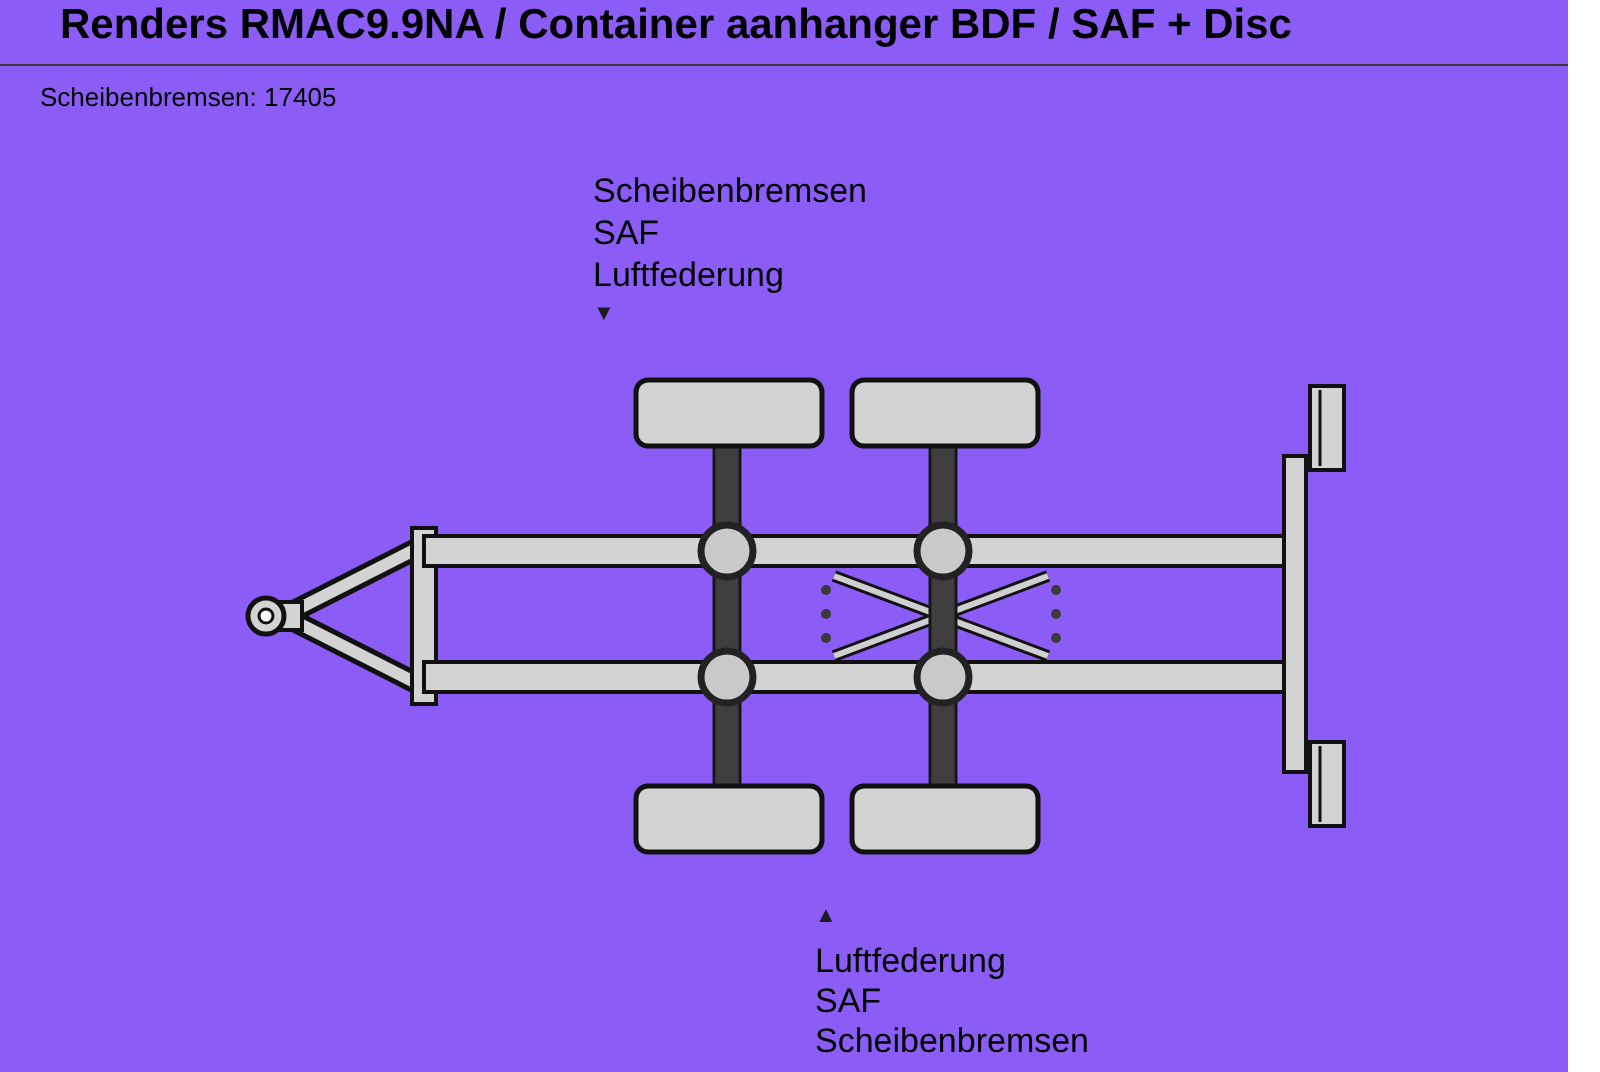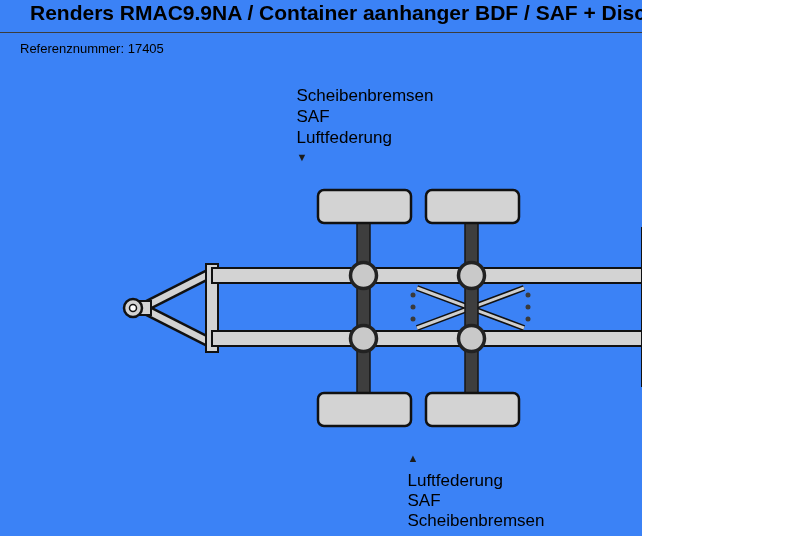--- a/index.html
+++ b/index.html
@@ -1,18 +1,18 @@
 <!DOCTYPE html>
 <html><head>
 <meta charset="utf-8">
 <style>
   * { margin:0; padding:0; box-sizing:border-box; }
   html,body { width:800px; height:536px; background:#fff; }
   body { font-family:"Liberation Sans", sans-serif; color:#000; }
-  .page { position:relative; width:642px; height:536px; background:#3b82f6; overflow:hidden; }
+  .page { position:relative; width:784px; height:536px; background:#8b5cf6; overflow:hidden; }
 
   .title {
     position:absolute; left:30px; top:1px;
     font-size:21px; font-weight:700; color:#000; white-space:nowrap;
   }
   .divider {
     position:absolute; left:0; top:32px; width:800px; height:0;
     border-top:1px solid #3c3c3c;
   }
   .ref {
@@ -35,21 +35,21 @@
 </style>
 </head>
 <body>
 
 <div class="page">
 
   <h1 class="title">Renders RMAC9.9NA / Container aanhanger BDF / SAF + Disc</h1>
   <div class="divider"></div>
 
   <div class="ref">
-    <span>Referenznummer:</span>
+    <span>Scheibenbremsen:</span>
     <span>17405</span>
   </div>
 
   <div class="annotation annotation-top">
     <div>Scheibenbremsen</div>
     <div>SAF</div>
     <div>Luftfederung</div>
     <div class="arrow">▼</div>
   </div>
 

